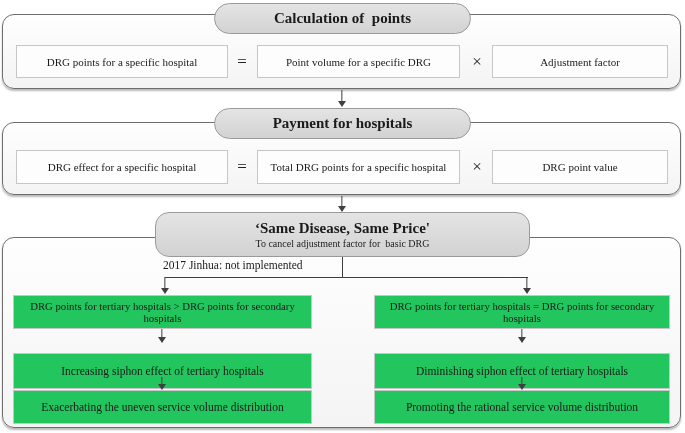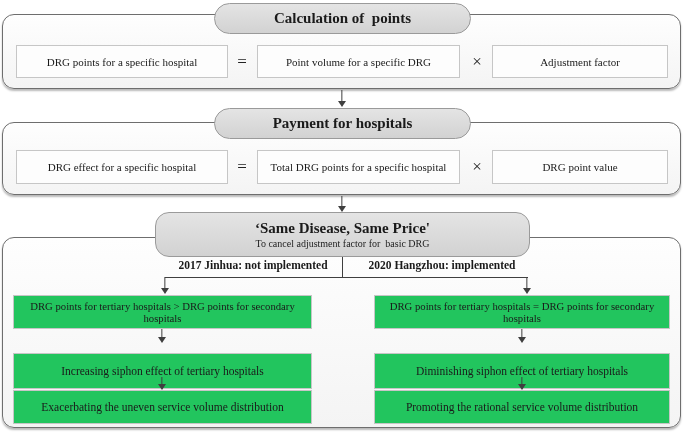--- a/index.html
+++ b/index.html
@@ -60,22 +60,22 @@
     width:1.3px; transform:translateX(-50%); background:#3f3f3f;
   }
   .arr::after {
     content:''; position:absolute; left:50%; bottom:0; transform:translateX(-50%);
     border-left:4px solid transparent; border-right:4px solid transparent;
     border-top:6px solid #3f3f3f; width:0; height:0;
   }
 
   
   .branch-label {
-    position:absolute; top:259px; width:180px; text-align:center;
-    font-weight:bold; font-size:11.5px; z-index:4;
+    position:absolute; top:259px; width:180px; 
+    font-weight:normal; font-size:11.5px; z-index:4;
   }
   #blabel-left  { left:163px; }
   #blabel-right { left:352px; }
 
   
   .step {
     position:absolute; box-sizing:border-box; background:#22c55e;
     border:1px solid #c6c6c6; display:flex; align-items:center; justify-content:center;
     text-align:center; padding:0 0; font-size:11.5px;
   }
@@ -117,21 +117,20 @@
 
   <div class="panel" id="panel3"></div>
   <div class="pill" id="pill3">
     <div class="pill-title">‘Same Disease, Same Price'</div>
     <div class="pill-sub">To cancel adjustment factor for  basic DRG</div>
   </div>
 
   <div class="vline" style="left:342px; top:256px; height:22px;"></div>
   <div class="hline" style="left:165px; top:277px; width:363px;"></div>
   <div class="branch-label" id="blabel-left">2017 Jinhua: not implemented</div>
-  <div class="branch-label" id="blabel-right">2020 Hangzhou: implemented</div>
   <div class="arr" style="left:160px; top:277px; height:17px;"></div>
   <div class="arr" style="left:522px; top:277px; height:17px;"></div>
 
   <div class="step small stepL row1">DRG points for tertiary hospitals &gt; DRG points for secondary hospitals</div>
   <div class="arr" style="left:157px; top:329px; height:14px;"></div>
   <div class="step stepL row2">Increasing siphon effect of tertiary hospitals</div>
   <div class="arr" style="left:157px; top:377px; height:13px;"></div>
   <div class="step stepL row3">Exacerbating the uneven service volume distribution</div>
 
   <div class="step small stepR row1">DRG points for tertiary hospitals = DRG points for secondary hospitals</div>

